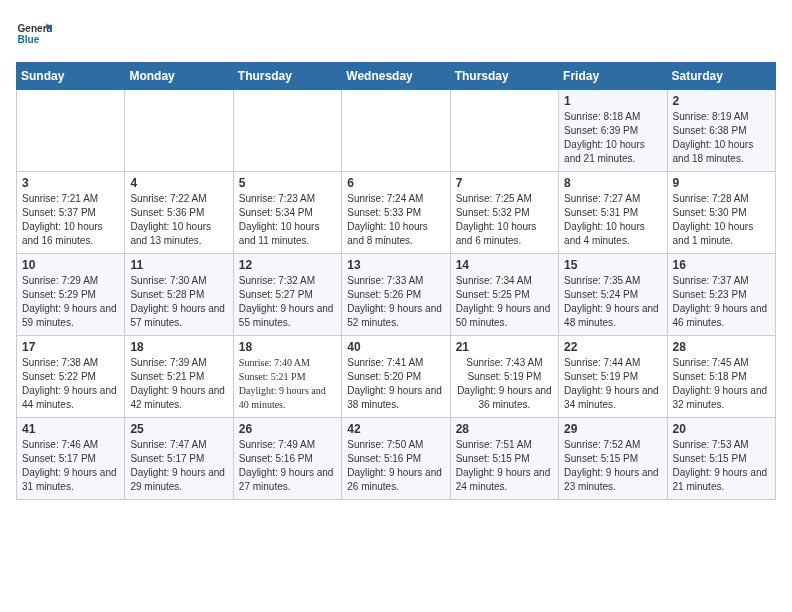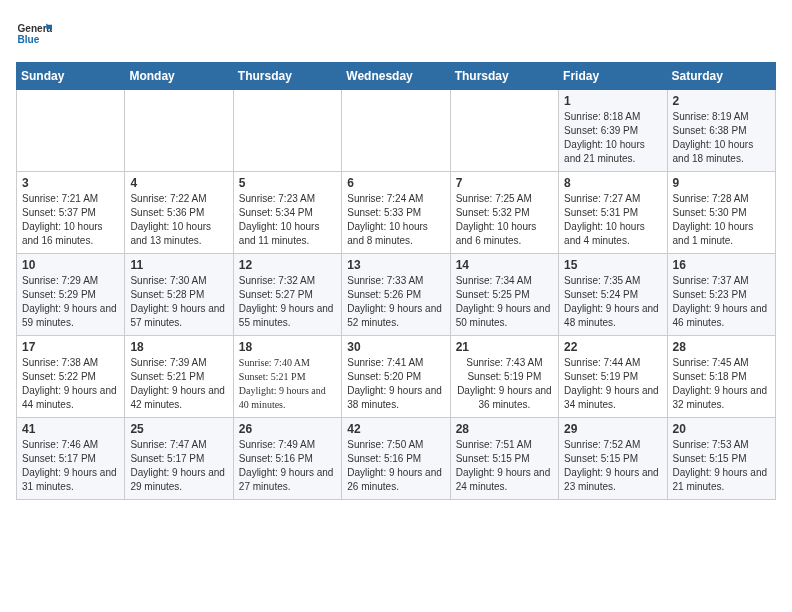--- a/index.html
+++ b/index.html
@@ -229,21 +229,21 @@
 Sunset: 5:21 PM
 Daylight: 9 hours and 42 minutes.</div>
         </td>
         <td>
           <span class="day-num">18</span>
           <div class="day-info" style="white-space: pre-line; font-family: Liberation Serif, serif;">Sunrise: 7:40 AM
 Sunset: 5:21 PM
 Daylight: 9 hours and 40 minutes.</div>
         </td>
         <td>
-          <span class="day-num">30</span>
+          <span class="day-num">40</span>
           <div class="day-info" style="white-space: pre-line;">Sunrise: 7:41 AM
 Sunset: 5:20 PM
 Daylight: 9 hours and 38 minutes.</div>
         </td>
         <td>
           <span class="day-num">21</span>
           <div class="day-info" style="white-space: pre-line; text-align: center;">Sunrise: 7:43 AM
 Sunset: 5:19 PM
 Daylight: 9 hours and 36 minutes.</div>
         </td>

